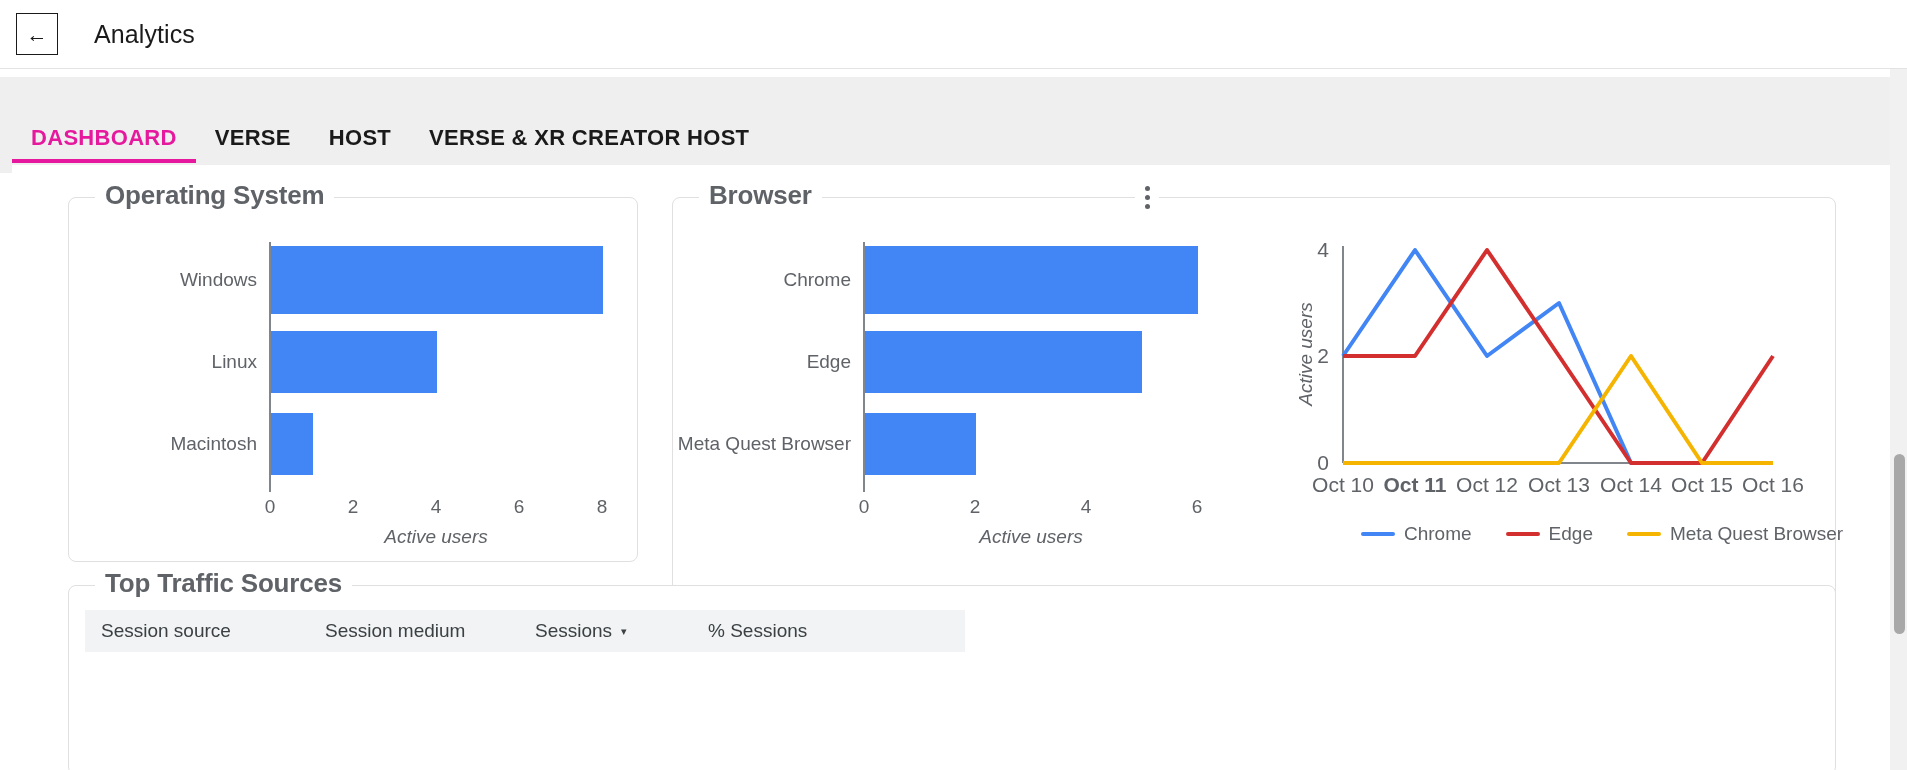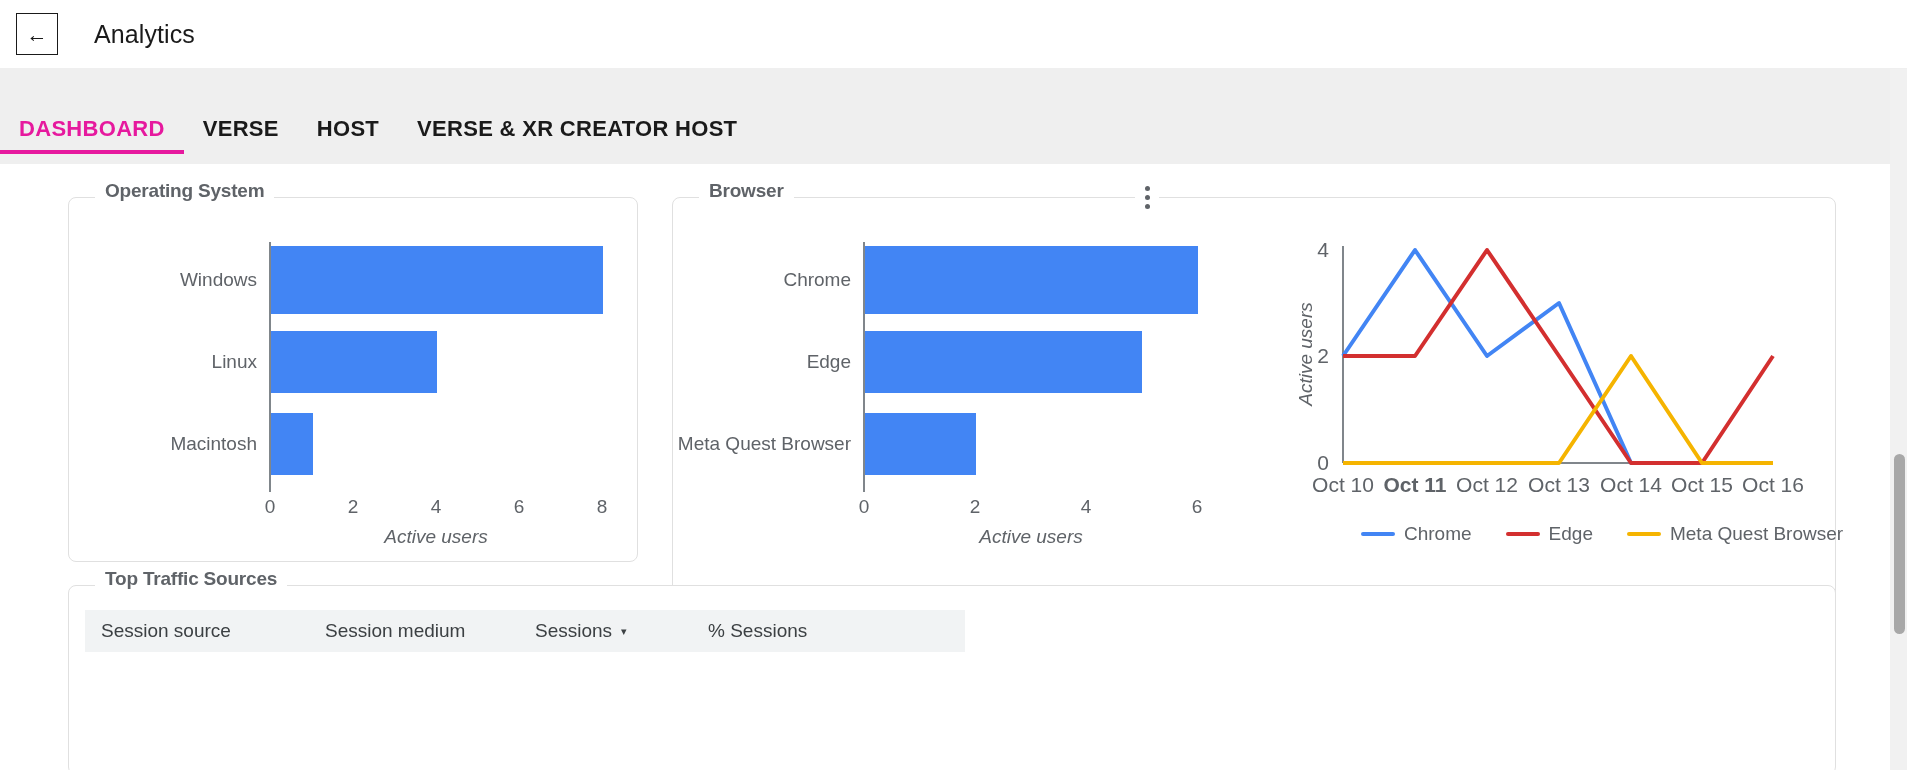--- a/index.html
+++ b/index.html
@@ -36,25 +36,26 @@
     margin-left: 36px;
     font-size: 25px;
     color: #1a1a1a;
     font-weight: 400;
     letter-spacing: 0.1px;
   }
 
   
   .tabstrip {
     position: absolute;
-    left: 0; top: 68px;
+    left: 0; top: 77px;
     width: 1907px; height: 96px;
     background: #efefef;
     display: flex;
     align-items: flex-end;
+    padding-left: 12px;
   }
   .tab {
     position: relative;
     padding: 0 19px 22px 19px;
     font-size: 22px;
     font-weight: 700;
     letter-spacing: 0.3px;
     color: #1a1a1a;
     cursor: pointer;
     white-space: nowrap;
@@ -83,21 +84,21 @@
     border: 1px solid #e0e0e0;
     border-radius: 8px;
     background: #ffffff;
   }
   .card-legend {
     position: absolute;
     top: -18px;
     left: 26px;
     background: #ffffff;
     padding: 0 10px;
-    font-size: 19px;
+    font-size: 26px;
     font-weight: 700;
     color: #5f6368;
     letter-spacing: -0.2px;
     white-space: nowrap;
   }
   .kebab {
     position: absolute;
     width: 24px; height: 30px;
     display: flex; flex-direction: column;
     align-items: center; justify-content: center;

